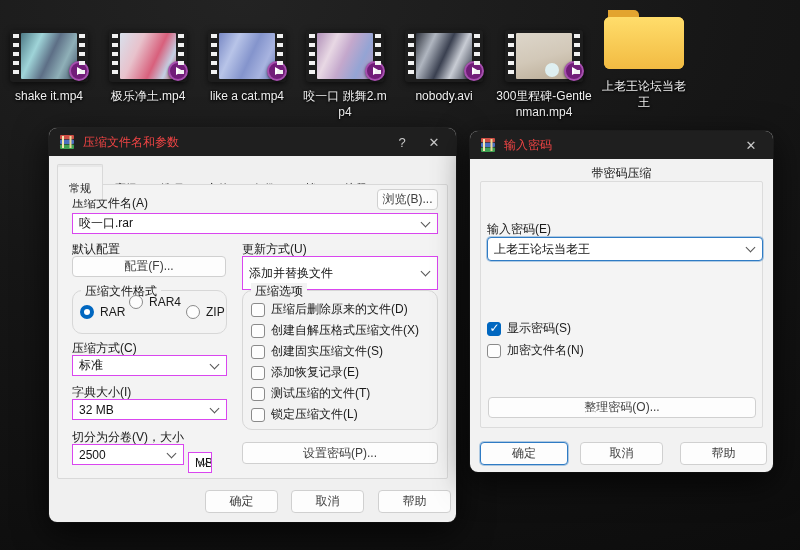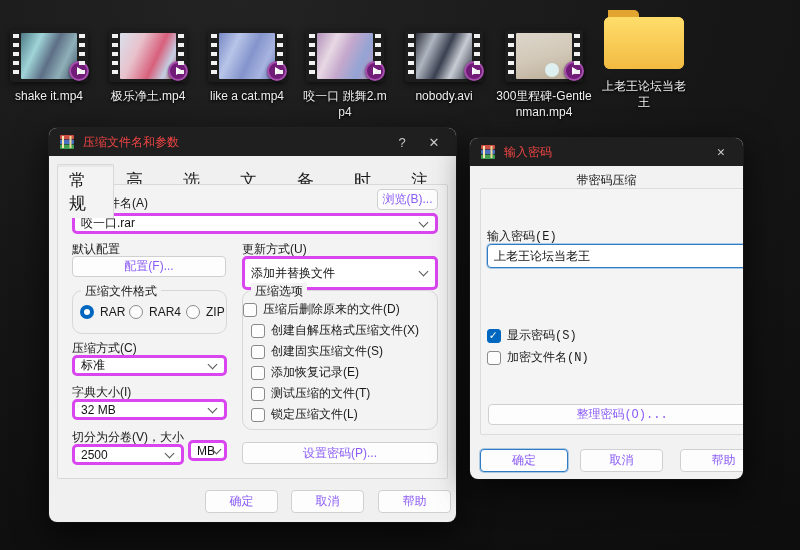--- a/index.html
+++ b/index.html
@@ -45,47 +45,47 @@
   
   .dlg { position:absolute; background:#f0f0f0; border-radius:8px;
          box-shadow:0 10px 34px rgba(0,0,0,.75), 0 0 0 1px rgba(255,255,255,.06); overflow:hidden; }
   .tbar { position:absolute; left:0; top:0; right:0; height:28px; background:#1f1f1f;
           display:flex; align-items:center; padding:0 10px; gap:8px; }
   .ttext { color:#ef4444; font-size:12px; flex:1 1 auto; white-space:nowrap; }
   .tbtn { color:#c8c8c8; width:24px; text-align:center; font-size:13px; cursor:default; }
   .ricon { width:16px; height:16px; flex:0 0 auto; }
 
   .btn { position:absolute; background:#fdfdfd; border:1px solid #d0d0d0; border-radius:4px;
-         font-size:12px; color:#8b5cf6; display:flex; align-items:center; justify-content:center; }
-  .combo { position:absolute; background:#fff; border:3px solid #d946ef; border-radius:5px;
+         font-size:12px; color:#404040; display:flex; align-items:center; justify-content:center; }
+  .combo { position:absolute; background:#fff; border:1px solid #d946ef; border-radius:0;
          font-size:12px; color:#111; display:flex; align-items:center; padding:0 20px 0 6px; white-space:nowrap; overflow:hidden; }
   .chev { position:absolute; right:8px; top:50%; width:7px; height:7px; margin-top:-5px;
          border-right:1.4px solid #555; border-bottom:1.4px solid #555; transform:rotate(45deg); }
   .lab { position:absolute; font-size:12px; color:#1a1a1a; white-space:nowrap; }
   .group { position:absolute; border:1px solid #d7d7d7; border-radius:10px; }
   .group > .legend { position:absolute; top:-8px; left:8px; background:#f3f3f3; padding:0 4px; font-size:12px; }
 
   .cb { position:absolute; display:flex; align-items:center; gap:6px; font-size:12px; white-space:nowrap; }
   .box { width:14px; height:14px; border:1px solid #8a8a8a; border-radius:3px; background:#fdfdfd; flex:0 0 auto; position:relative; }
   .box.on { background:#0067c0; border-color:#0067c0; }
   .box.on::after { content:"✓"; position:absolute; left:1.5px; top:-1.5px; color:#fff; font-size:12px; }
   .radio { width:14px; height:14px; border:1px solid #8a8a8a; border-radius:50%; background:#fdfdfd; flex:0 0 auto; }
   .radio.on { border:4.5px solid #0067c0; background:#fff; }
 
   
   #arcdlg { left:49px; top:128px; width:407px; height:394px; }
   .tabs { position:absolute; left:8px; top:36px; display:flex; }
-  .tab { padding:4px 11px 3px; font-size:17px; color:#1a1a1a; border:1px solid transparent; border-bottom:none; }
+  .tab { padding:16px 11px 3px; font-size:11px; color:#1a1a1a; border:1px solid transparent; border-bottom:none; }
   .tab.active { background:#f3f3f3; border-color:#d9d9d9; border-radius:2px 2px 0 0; position:relative; z-index:2;
                 box-shadow:inset 0 2px 0 #e8e8e8; }
   .page { position:absolute; left:8px; top:56px; width:391px; height:295px; background:#f3f3f3;
           border:1px solid #d9d9d9; border-radius:0 2px 2px 2px; }
 
   
-  #pwdlg { left:470px; top:138px; width:273px; height:341px; background:#f2f2f2;font-family:Liberation Mono, monospace; }
+  #pwdlg { left:470px; top:131px; width:303px; height:341px; background:#f2f2f2; }
   .panel { position:absolute; left:10px; top:50px; width:283px; height:247px;
            border:1px solid #dcdcdc; border-radius:2px; background:#f4f4f4; }
   .focusring { border:1px solid #2f7bc4 !important; box-shadow:0 0 0 1px rgba(47,123,196,.35); }
 </style>
 </head>
 <body>
 
 <div class="ditem v1">
   <div class="film">
       <div class="shot t1"></div>
@@ -184,33 +184,33 @@
     <span>添加并替换文件</span>
       <i class="chev"></i>
   </div>
 
   <div class="group" style="left:23px; top:162px; width:155px; height:44px;">
     <span class="legend">压缩文件格式</span>
     <div class="cb" style="left:7px; top:14px;">
       <span class="radio on"></span>
         <span>RAR</span>
     </div>
-    <div class="cb" style="left:56px; top:14px;">
+    <div class="cb" style="left:56px; top:4px;">
       <span class="radio"></span>
         <span>RAR4</span>
     </div>
     <div class="cb" style="left:113px; top:14px;">
       <span class="radio"></span>
         <span>ZIP</span>
     </div>
   </div>
 
   <div class="group" style="left:193px; top:162px; width:196px; height:140px;">
     <span class="legend">压缩选项</span>
-    <div class="cb" style="left:0; top:10px;">
+    <div class="cb" style="left:8px; top:10px;">
         <span class="box"></span>
         <span>压缩后删除原来的文件(D)</span>
       </div>
     <div class="cb" style="left:8px; top:31px;">
         <span class="box"></span>
         <span>创建自解压格式压缩文件(X)</span>
       </div>
     <div class="cb" style="left:8px; top:52px;">
         <span class="box"></span>
         <span>创建固实压缩文件(S)</span>
@@ -237,21 +237,21 @@
   <div class="lab" style="left:23px; top:256px;">字典大小(I)</div>
   <div class="combo" style="left:23px; top:271px; width:155px; height:21px;">
     <span>32 MB</span>
       <i class="chev"></i>
   </div>
   <div class="lab" style="left:23px; top:301px;">切分为分卷(V)，大小</div>
   <div class="combo" style="left:23px; top:316px; width:112px; height:21px;">
     <span>2500</span>
       <i class="chev"></i>
   </div>
-  <div class="combo" style="left:139px; top:312px; width:39px; height:21px; padding-right:16px;">
+  <div class="combo" style="left:139px; top:324px; width:24px; height:21px; padding-right:16px;">
     <span>MB</span>
       <i class="chev" style="right:4px;"></i>
   </div>
   <div class="btn" style="left:193px; top:314px; width:196px; height:22px;">设置密码(P)...</div>
 
   <div class="btn" style="left:156px; top:362px; width:73px; height:23px;">确定</div>
   <div class="btn" style="left:242px; top:362px; width:73px; height:23px;">取消</div>
   <div class="btn" style="left:329px; top:362px; width:73px; height:23px;">帮助</div>
 </div>
 

